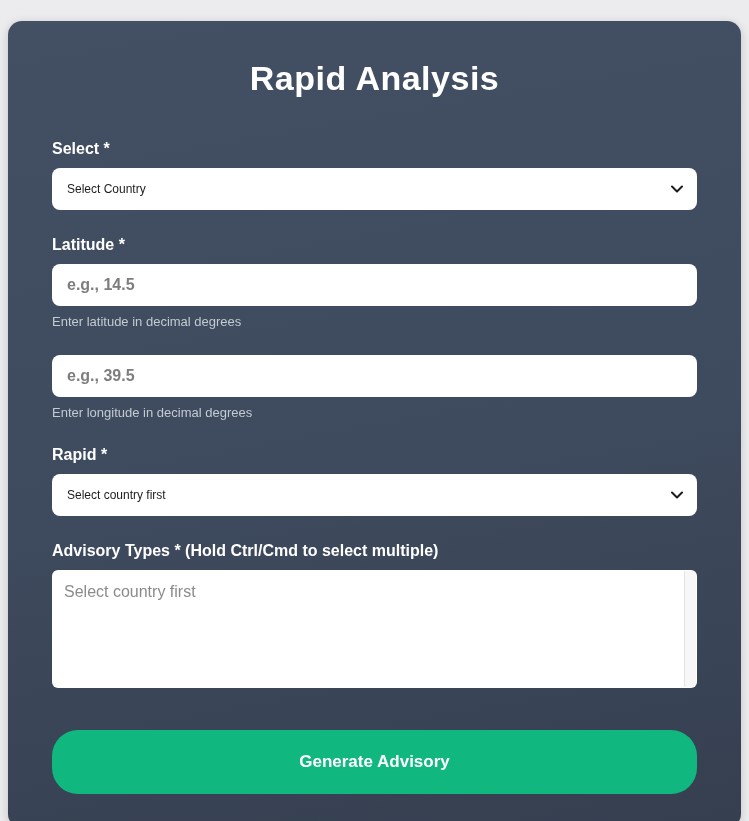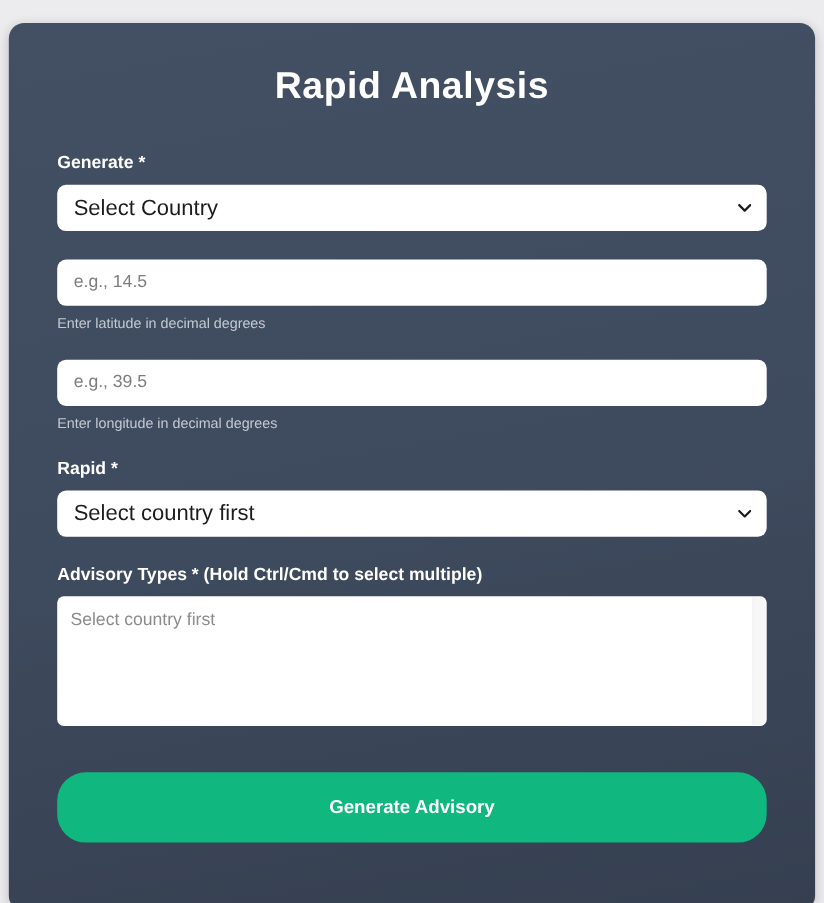--- a/index.html
+++ b/index.html
@@ -39,21 +39,21 @@
   }
   .select-wrap { position: relative; }
   select.field-select {
     width: 100%;
     height: 42px;
     border: none;
     border-radius: 8px;
     background: #ffffff;
     color: #1c1c1c;
     font-family: "Liberation Sans", sans-serif;
-    font-size: 20px;
+    font-size: 12px;
     padding: 0 36px 0 15px;
     appearance: none;
     -webkit-appearance: none;
     outline: none;
   }
   .chevron {
     position: absolute;
     right: 14px;
     top: 50%;
     transform: translateY(-50%);
@@ -64,20 +64,21 @@
     width: 100%;
     height: 42px;
     border: none;
     border-radius: 8px;
     background: #ffffff;
     color: #1c1c1c;
     font-family: "Liberation Sans", sans-serif;
     font-size: 16px;
     padding: 14px 15px;
     outline: none;
+    font-weight: bold;
   }
   input.field-input::placeholder { color: #7d7d7d; opacity: 1; }
   .helper-text {
     color: #c4cad2;
     font-size: 13px;
     margin-top: 8px;
   }
   .listbox {
     position: relative;
     width: 100%;
@@ -118,34 +119,35 @@
   }
 </style>
 </head>
 <body>
 
 <div class="card">
 
   <h1 class="page-title">Rapid Analysis</h1>
 
   <div class="form-group">
-    <label class="field-label">Generate *</label>
+    <label class="field-label">Select *</label>
     <div class="select-wrap">
       <select class="field-select">
         <option>Select Country</option>
       </select>
       <span class="chevron">
         <svg width="12" height="8" viewBox="0 0 12 8">
             <polyline points="1,1.5 6,6.5 11,1.5" fill="none" stroke="#1c1c1c" stroke-width="2" stroke-linecap="round" stroke-linejoin="round"></polyline>
           </svg>
       </span>
     </div>
   </div>
 
   <div class="form-group">
+    <label class="field-label">Latitude *</label>
     <input type="text" class="field-input" placeholder="e.g., 14.5" style="">
     <div class="helper-text">Enter latitude in decimal degrees</div>
   </div>
 
   <div class="form-group">
     <input type="text" class="field-input" placeholder="e.g., 39.5" style="">
     <div class="helper-text">Enter longitude in decimal degrees</div>
   </div>
 
   <div class="form-group">

